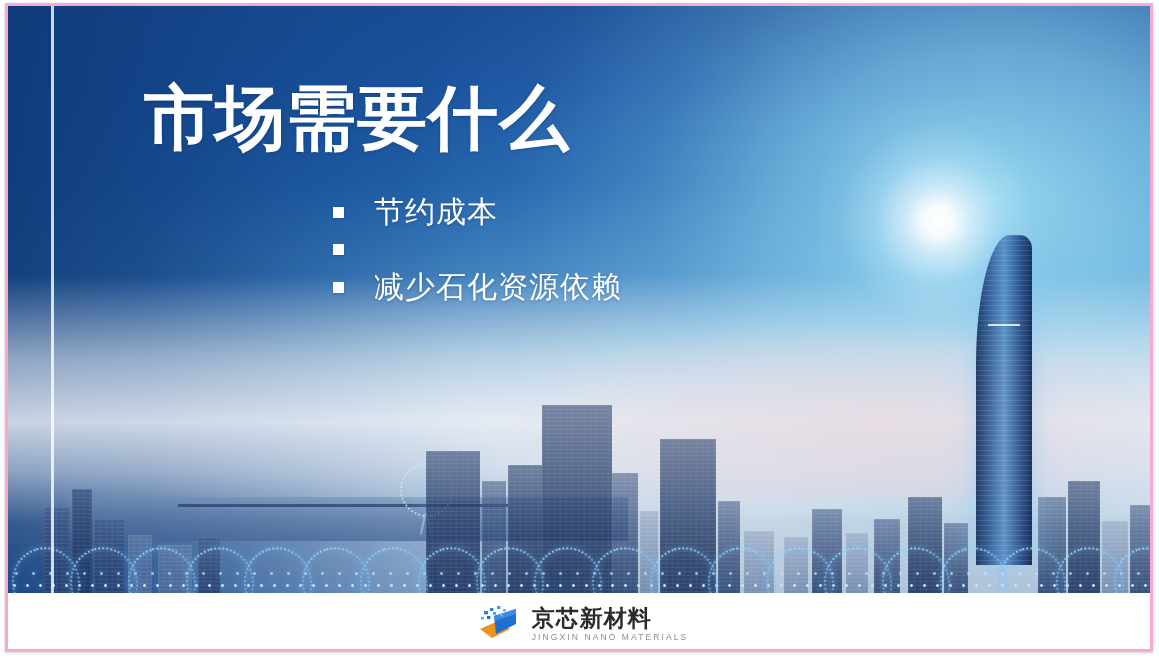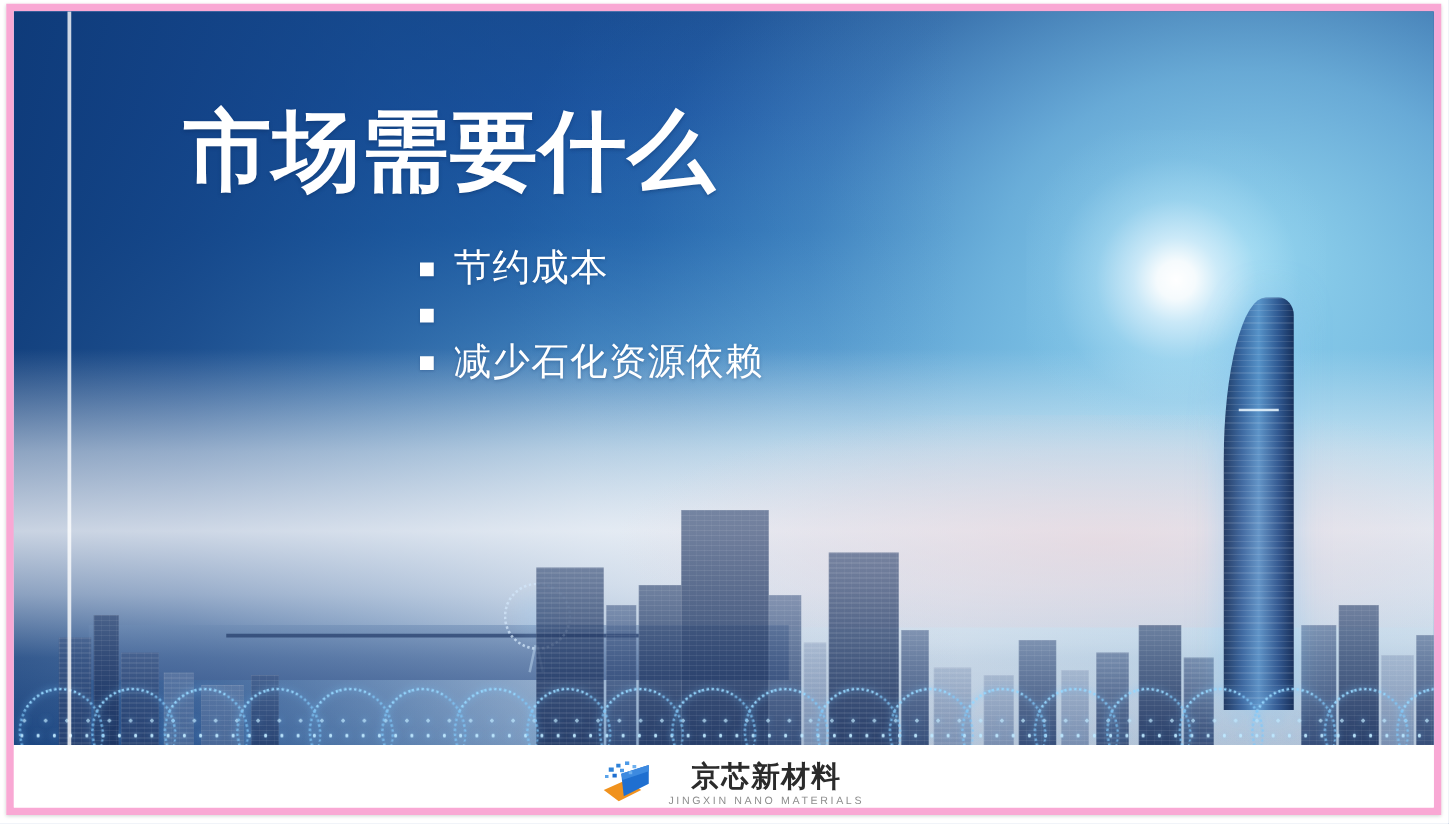--- a/index.html
+++ b/index.html
@@ -15,21 +15,21 @@
   }
 
   
   #slide-frame {
     position: absolute;
     left: 5px;
     top: 3px;
     width: 1148px;
     height: 649px;
     background: #ffffff;
-    border: 6px solid #f9a8d4;
+    border: 3px solid #f9a8d4;
     box-sizing: border-box;
     box-shadow: 0 1px 3px rgba(0,0,0,0.18);
     overflow: hidden;
   }
 
   
   #hero {
     position: absolute;
     left: 0;
     top: 0;
@@ -331,39 +331,39 @@
     box-shadow: 0 1px 2px rgba(10,40,90,0.25);
   }
   .bullet-text {
     font-family: "Liberation Sans", "DejaVu Sans", sans-serif;
     font-size: 30px;
     font-weight: 400;
     color: #ffffff;
     letter-spacing: 1px;
     line-height: 1.2;
     text-shadow: 0 1px 3px rgba(10,40,90,0.30);
+    margin-left: 14px;
   }
 
   
   #footer {
     position: absolute;
     left: 0;
     top: 587px;
     width: 1148px;
     height: 62px;
     background: #ffffff;
     display: flex;
     align-items: center;
     justify-content: center;
   }
   #brand-logo {
     display: flex;
     align-items: center;
     gap: 10px;
-    text-align: center;
   }
   .logo-mark {
     width: 46px;
     height: 36px;
     position: relative;
     flex: 0 0 auto;
   }
   .logo-wordmark {
     display: flex;
     flex-direction: column;

